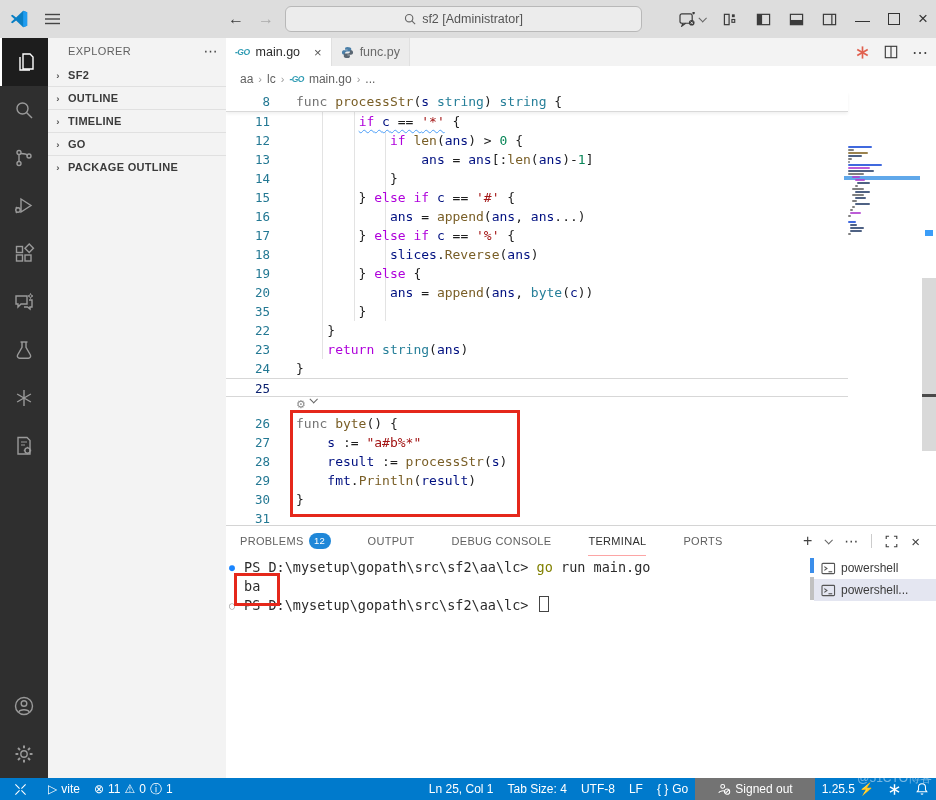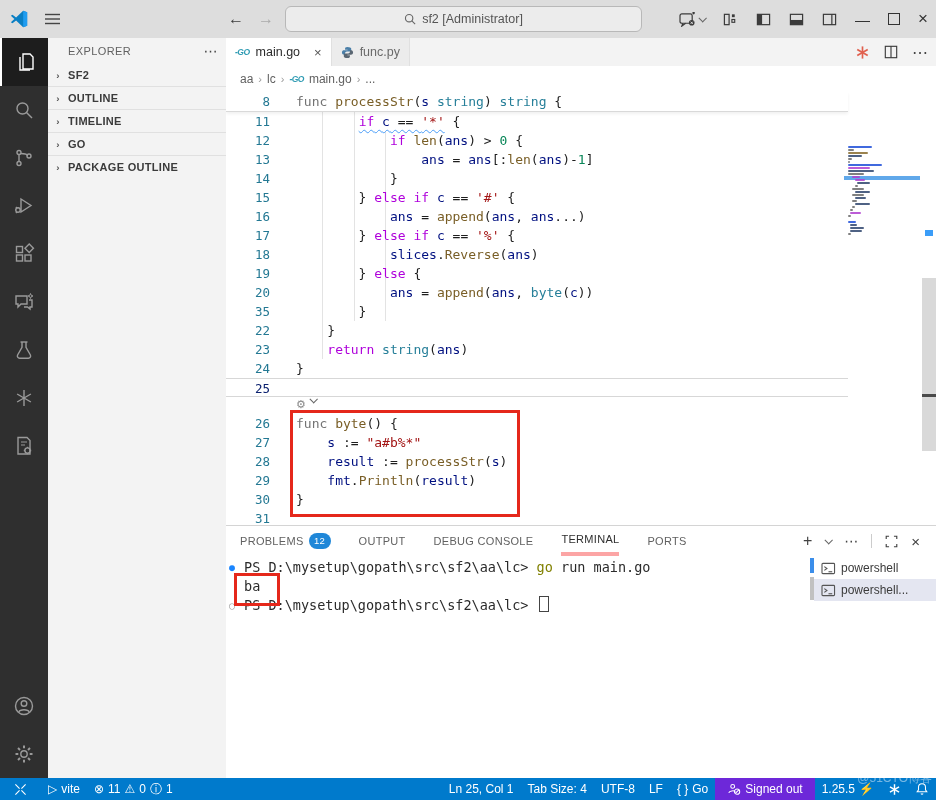--- a/index.html
+++ b/index.html
@@ -78,24 +78,24 @@
   #mmbar{position:absolute;left:-4px;right:-2px;height:4px;background:#4f9fe8;opacity:.9}
   #edscroll{position:absolute;left:696px;top:54px;width:14px;bottom:0}
   #edthumb{position:absolute;left:0;top:132px;width:14px;height:173px;background:#d9d9d9}
   #edmark-info{position:absolute;left:3px;top:84px;width:8px;height:6px;background:#3b9df8}
   #edmark-dark{position:absolute;left:0;top:248px;width:14px;height:3px;background:#4a4a4a}
 
   .annotation{position:absolute;border:3px solid #e5281b;z-index:5;pointer-events:none}
 
   
   #panel{position:absolute;left:226px;top:525px;width:710px;height:253px;background:#fff;border-top:1px solid #d4d4d4}
-  #paneltabs{height:30px;display:flex;gap:28px;padding-left:14px;position:relative}
+  #paneltabs{height:30px;display:flex;gap:37px;padding-left:14px;position:relative}
   .ptab{font-size:11px;color:#616161;letter-spacing:.3px;cursor:pointer;display:flex;align-items:center;gap:5px;
         height:100%;box-sizing:border-box;border-bottom:1px solid transparent}
-  .ptab.active{color:#2f2f2f;border-bottom:4px solid #fca5a5}
+  .ptab.active{color:#2f2f2f;border-bottom:1px solid #fca5a5}
   .pbadge{background:#1f87d8;color:#fff;font-size:9.5px;min-width:16px;height:16px;border-radius:9px;
           display:flex;align-items:center;justify-content:center;padding:0 3px}
   .panel-actions{position:absolute;right:16px;top:0;height:30px;display:flex;align-items:center;gap:13px;color:#424242;font-size:14px}
   .panel-actions .sep{width:1px;height:14px;background:#ccc}
   #term{position:absolute;left:0;top:32px;right:130px;bottom:0;padding-left:18px}
   .trow{position:relative;height:19px;line-height:19px;font-size:13.5px;white-space:pre;color:#2b2b2b;
         font-family:"DejaVu Sans Mono","Liberation Mono",monospace}
   .tdot{position:absolute;left:-15px;top:0;font-size:10px}
   .tdot.filled{color:#1a85ff}.tdot.open{color:#9a9a9a}
   .tok-tp{color:#2b2b2b}.tok-tc{color:#808000}
@@ -108,21 +108,21 @@
   .tli.selected{background:#e4e6f1}
   .tli svg{stroke:#555;fill:none;stroke-width:1.2}
 
   
   #statusbar{position:absolute;left:0;top:778px;width:936px;height:22px;background:#007acc;color:#fff;
              display:flex;align-items:center;font-size:12px}
   .st-item{display:flex;align-items:center;gap:4px;padding:0 7px;height:22px;cursor:pointer;white-space:nowrap}
   .st-left{display:flex;align-items:center}
   .st-right{margin-left:auto;display:flex;align-items:center}
   .st-remote{padding:0 14px}
-  .st-signedout{background:#6d28d9;padding:0 12px}
+  .st-signedout{background:#737373;padding:0 22px}
   .glyph{font-size:12px}
   #watermark{position:absolute;right:4px;top:770px;font-size:12px;color:rgba(255,255,255,.45);z-index:9;pointer-events:none}
 </style>
 </head>
 <body>
 
 <div id="titlebar">
   <span class="tb-logo">
     <svg width="20" height="20" viewBox="0 0 24 24">
         <path fill="#0a7fc4" d="M17 2 8.5 10.2 4.2 6.9 2.2 8l4.3 4-4.3 4 2 1.1 4.3-3.3L17 22l4.8-2V4z"></path>

